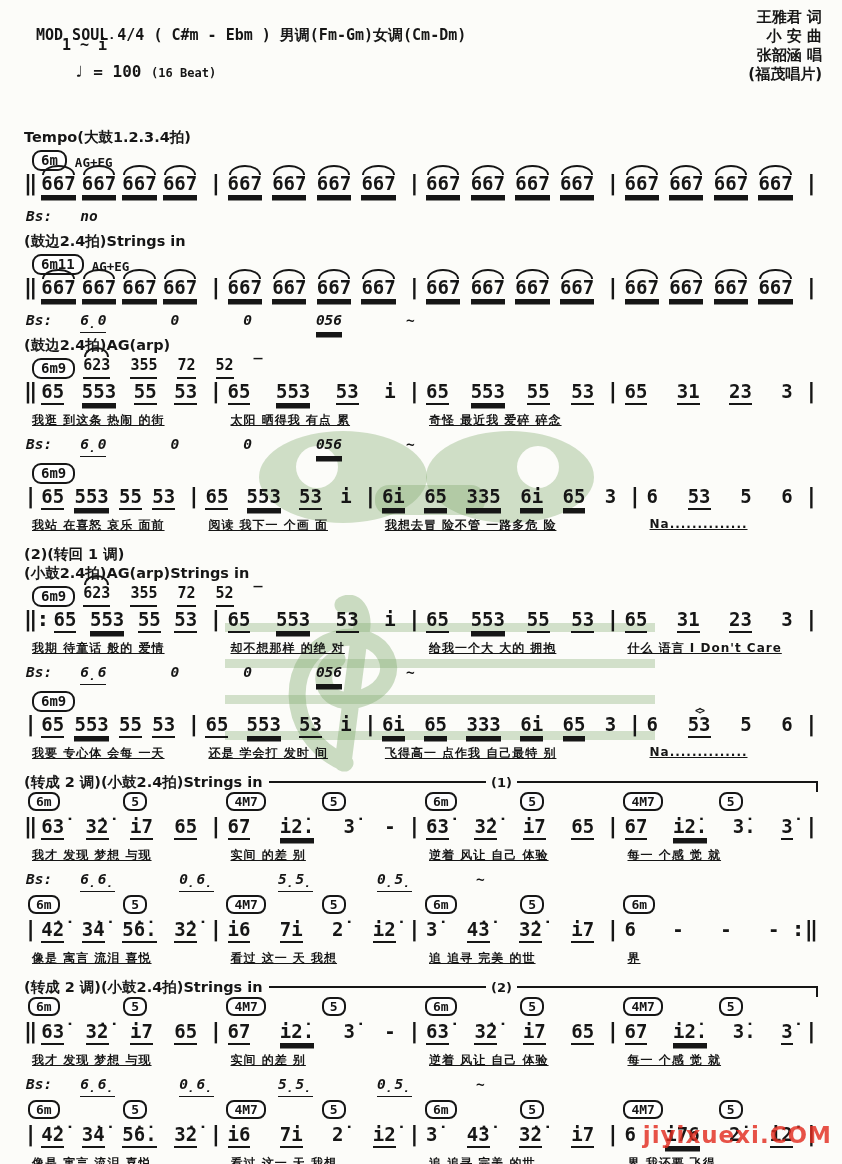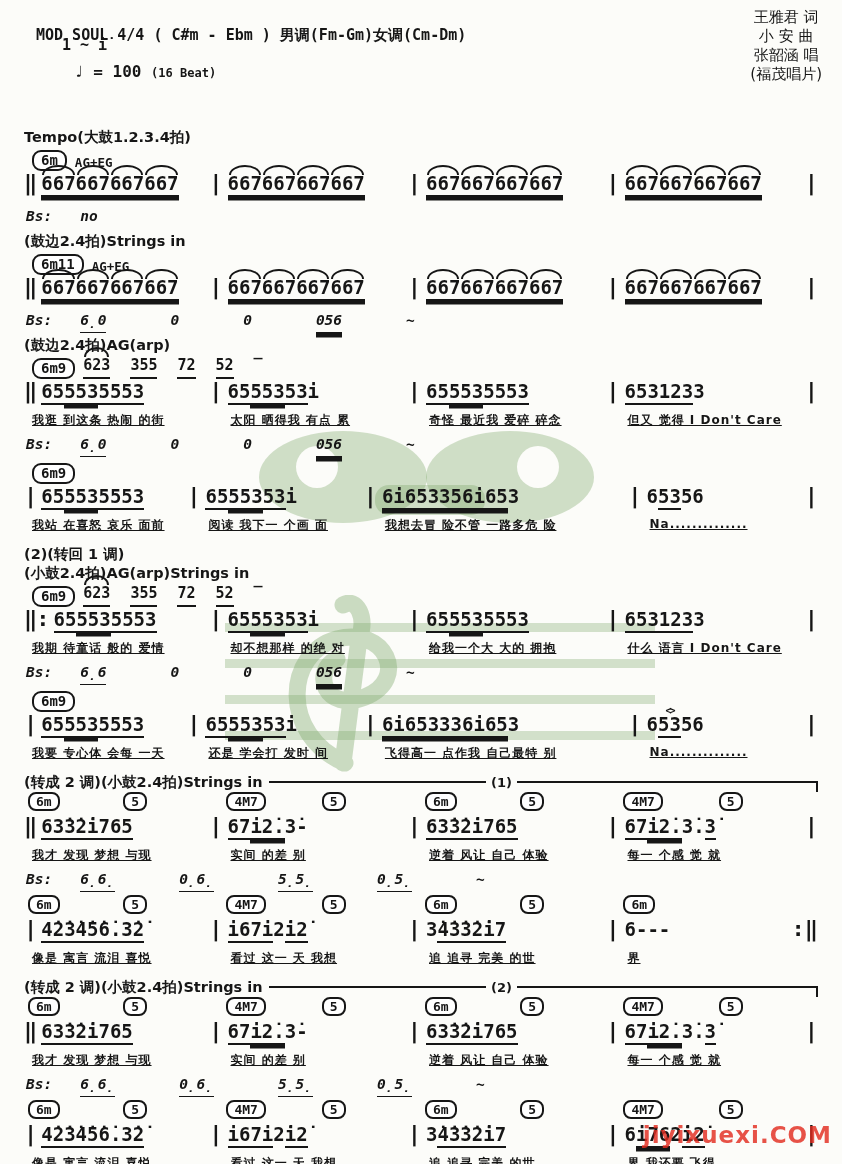--- a/index.html
+++ b/index.html
@@ -12,43 +12,43 @@
   .header{position:relative;height:128px;z-index:2;}
   .meta-line{position:absolute;left:36px;top:10px;font-family:"DejaVu Sans Mono",monospace;
     font-weight:bold;font-size:15px;white-space:nowrap;margin-top:16px;}
   .range-line{position:absolute;left:62px;top:36px;font-family:"DejaVu Sans Mono",monospace;
     font-weight:bold;font-size:15px;}
   .tempo-line{position:absolute;left:74px;top:62px;font-weight:bold;font-size:16px;
     font-family:"DejaVu Sans Mono",monospace;}
   .tempo-line .beat{font-size:12px;font-weight:bold;}
   .title{position:absolute;left:50%;top:44px;transform:translateX(-50%);
     font-size:44px;font-weight:bold;letter-spacing:64px;margin-right:-64px;white-space:nowrap;}
-  .credits{position:absolute;right:20px;top:8px;font-size:15px;font-weight:normal;
-    line-height:19px;text-align:center;white-space:nowrap;}
+  .credits{position:absolute;right:20px;top:8px;font-size:15px;font-weight:bold;
+    line-height:19px;text-align:right;white-space:nowrap;}
   
   .systems{position:relative;z-index:2;padding:0 24px;}
   .system{margin-bottom:8px;}
   .sys-label-row{display:flex;align-items:center;height:19px;font-size:14.5px;font-weight:bold;white-space:nowrap;}
   .sys-label{margin-right:6px;}
   .volta-seg{flex:0.8;height:9px;border-top:2.5px solid #161616;margin-top:8px;}
   .volta-seg.hook{flex:1.1;border-right:2.5px solid #161616;}
   .volta-num{font-size:13px;font-weight:bold;padding:0 5px;}
   .chord-line{display:flex;align-items:flex-end;height:24px;gap:8px;padding-left:8px;}
   .chordbox{display:inline-block;border:2px solid #161616;border-radius:9px;padding:0 7px;
     font-family:"DejaVu Sans Mono",monospace;font-weight:bold;font-size:14px;line-height:17px;background:#fff;}
   .chord-suffix{font-size:12.5px;font-weight:bold;font-family:"DejaVu Sans Mono",monospace;padding-bottom:1px;text-align:center;}
   .riff{display:inline-flex;gap:20px;align-items:baseline;padding-bottom:0px;}
   .riff .tok{font-size:15px;}
   
   .staff-row{display:flex;align-items:stretch;}
   .measure{display:flex;flex-direction:column;min-width:0;flex-basis:0;}
   .chord-strip{position:relative;height:22px;}
   .chord-strip .chordbox{position:absolute;top:0;font-size:13px;line-height:15px;padding:0 6px;border-radius:8px;}
   .notes{display:flex;align-items:baseline;height:30px;margin-bottom:3px;}
-  .tokens{flex:1;display:flex;align-items:baseline;padding:0 12px 0 5px;}
+  .tokens{flex:1;display:flex;justify-content:space-between;align-items:baseline;padding:0 12px 0 5px;}
   .tok{position:relative;font-family:"DejaVu Sans Mono","DejaVu Sans",monospace;
     font-weight:bold;font-size:19px;line-height:24px;white-space:nowrap;}
   .tok.u1 .tok-t{border-bottom:2px solid #161616;padding-bottom:0px;}
   .tok.u2 .tok-t{border-bottom:2px solid #161616;box-shadow:0 3.5px 0 0 #161616;}
   .tok.arc::before{content:"";position:absolute;left:1px;right:1px;top:-6px;height:8px;
     border:2px solid #161616;border-bottom:none;border-radius:50% 50% 0 0 / 100% 100% 0 0;}
   .tok .above{position:absolute;top:-13px;left:50%;transform:translateX(-50%);
     font-size:10px;letter-spacing:-2px;}
   .tok-t{display:inline-block;}
   .barline{font-family:"DejaVu Sans Mono",monospace;font-weight:bold;font-size:22px;line-height:24px;}
@@ -292,21 +292,20 @@
           <div class="measure" style="flex-grow: 4;">
             <div class="notes">
               <span class="tokens">
                 <span class="tok u1"><span class="tok-t">65</span></span>
                 <span class="tok u1"><span class="tok-t">31</span></span>
                 <span class="tok u1"><span class="tok-t">23</span></span>
                 <span class="tok"><span class="tok-t">3</span></span>
               </span>
               <span class="barline">|</span>
             </div>
-            <div class="lyric">但又 觉得 I Don't Care</div>
           </div>
         </div>
         <div class="bass-row">
           <span class="tok lbl"><span class="tok-t">Bs:</span></span>
           <span class="tok u1"><span class="tok-t">6̣0</span></span>
           <span class="tok"><span class="tok-t">0</span></span>
           <span class="tok"><span class="tok-t">0</span></span>
           <span class="tok u2"><span class="tok-t">056</span></span>
           <span class="tok"><span class="tok-t">~</span></span>
         </div>

